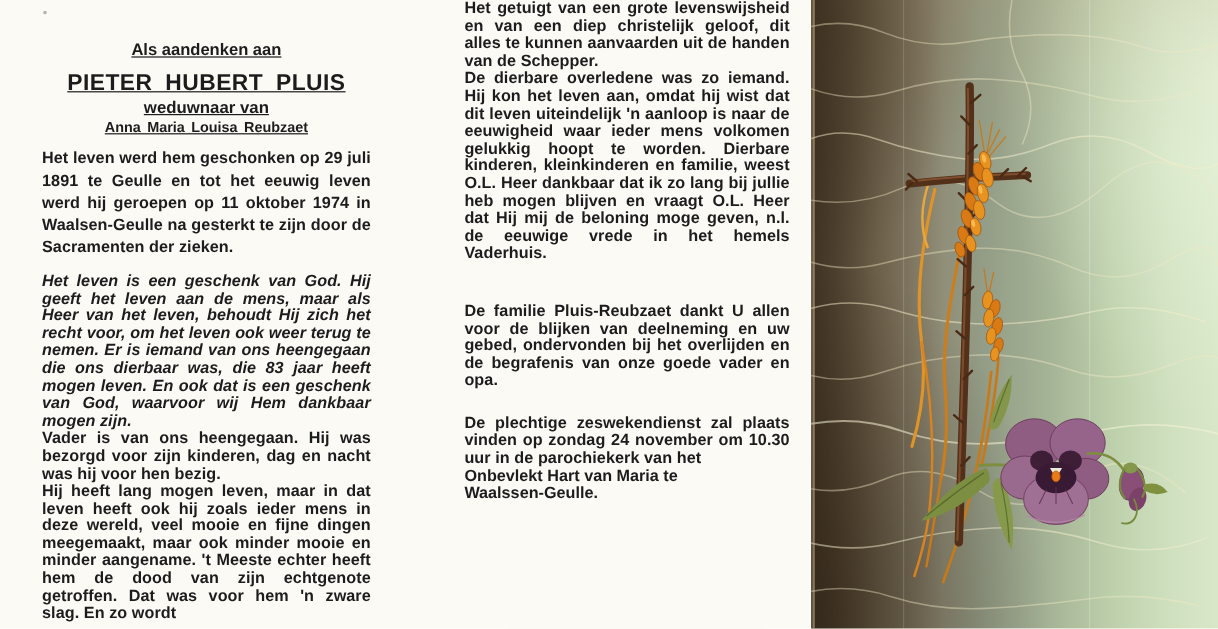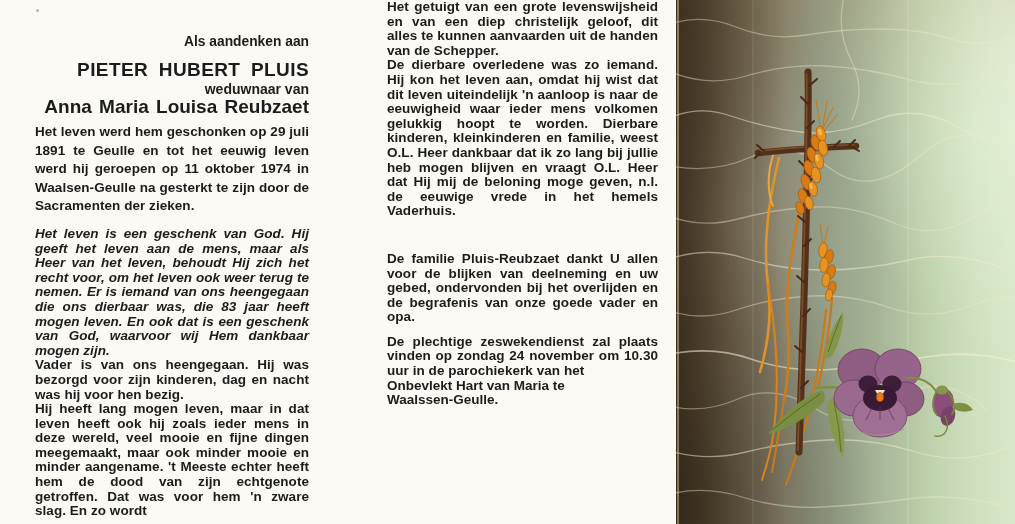--- a/index.html
+++ b/index.html
@@ -8,31 +8,31 @@
     background:var(--page_bg,#fbfaf5);
     font-family:"Liberation Sans","DejaVu Sans",sans-serif;
     font-weight:bold;color:var(--ink,#1c1c1c);
     -webkit-font-smoothing:antialiased;
   }
   .speck{position:absolute;left:36px;top:9px;width:3px;height:3px;border-radius:50%;
     background:#8d8d8d;opacity:.65;}
   .col{position:absolute;top:0;}
   .col1{left:35px;width:274px;}
   .col2{left:387px;width:271px;}
-  .hdr{text-align:right;}
+  .hdr{text-align:center;text-decoration:underline;}
   .intro{margin-top:34px;font-size:13.8px;line-height:16px;}
   .name{margin-top:11px;font-size:19px;line-height:18px;letter-spacing:.4px;word-spacing:5px;}
   .relation{margin-top:2px;font-size:14px;line-height:16px;}
-  .spouse{margin-top:1px;font-size:19px;line-height:17px;word-spacing:2px;}
+  .spouse{margin-top:1px;font-size:12px;line-height:17px;word-spacing:2px;}
   .para{margin:0;text-align:justify;font-size:13.5px;line-height:14.6px;letter-spacing:.05px;}
   .c1p1{margin-top:8px;line-height:18.6px;}
   .c1p2{margin-top:11px;font-style:italic;}
   .c2p1{margin-top:30px;line-height:16.4px;}
   .c2thanks{margin-top:33px;}
-  .c2service{margin-top:10px;}
+  .c2service{margin-top:21px;}
   .cline{margin:0;text-align:left;font-size:13.5px;line-height:14.7px;}
   .panel{position:absolute;left:676px;top:0;width:339px;height:524px;}
   .panel svg{display:block;}
 </style>
 </head>
 <body>
 
 <div class="stage">
   <div class="speck"></div>
 

